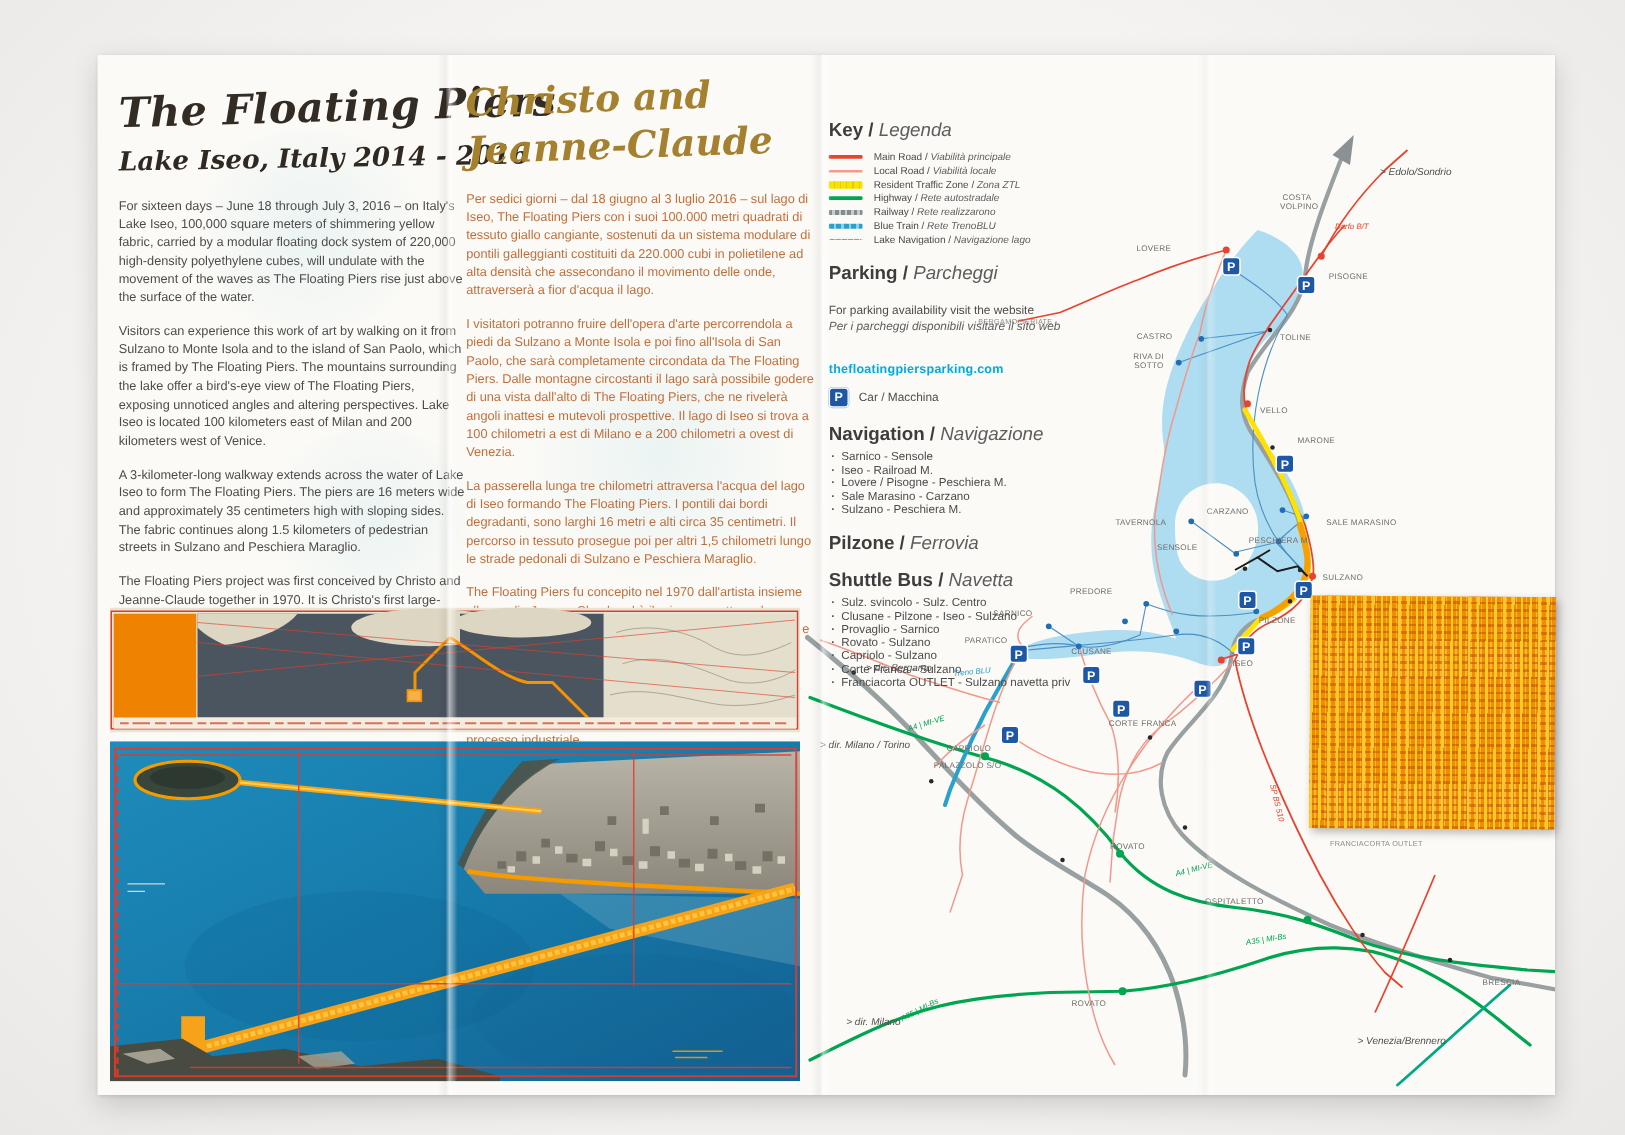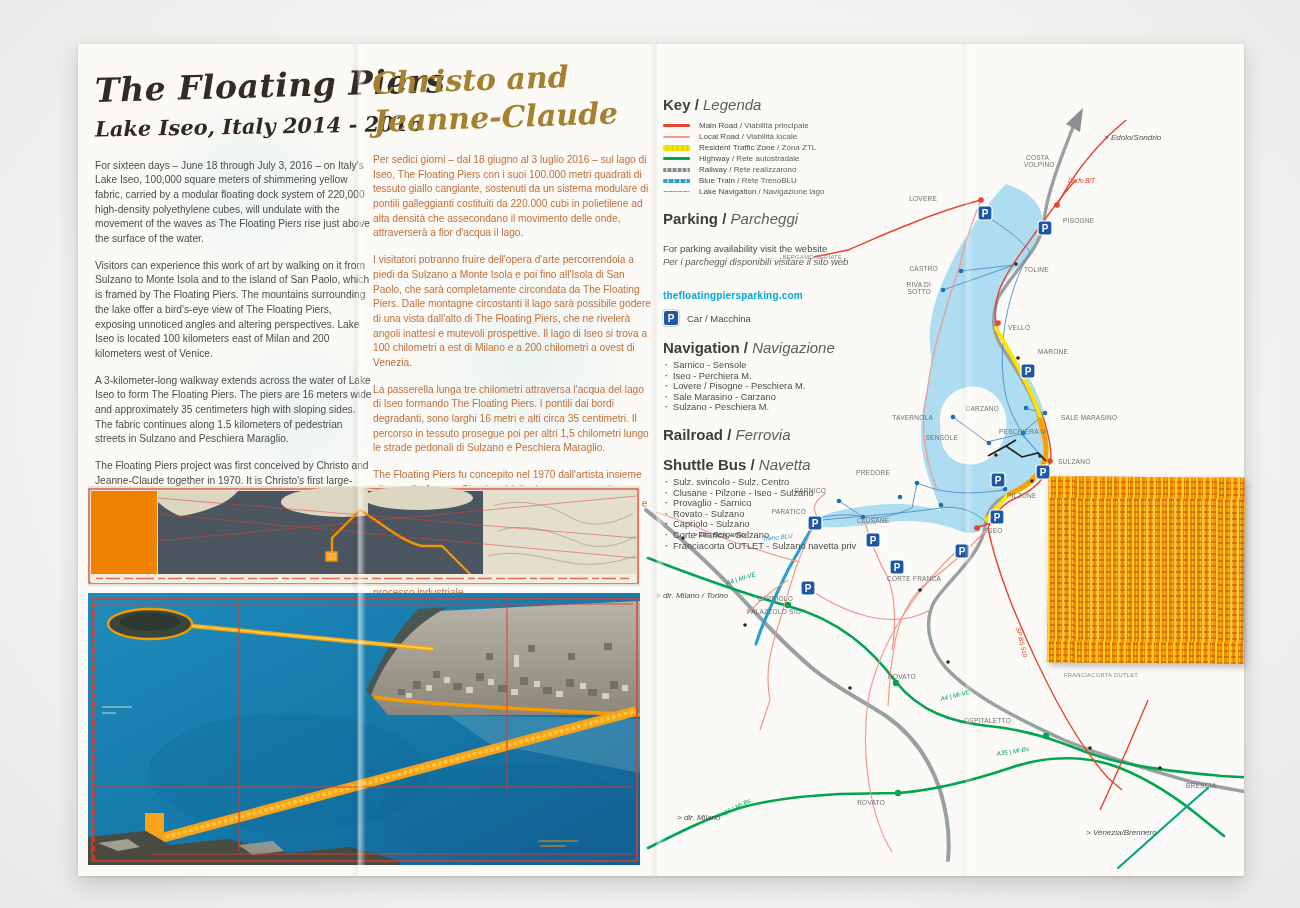--- a/index.html
+++ b/index.html
@@ -40,21 +40,21 @@
   .body-it{margin-top:18px;color:#c06f3c;font-size:10.2px;line-height:1.44;}
   
   #panel-right{left:585px;top:30px;width:340px;}
   .tm-title{font-size:15px;color:#3a3a3a;font-weight:bold;}
   .tm-title .it{font-weight:normal;font-style:italic;color:#5b5b5b;}
   .sec-h{font-size:15px;font-weight:bold;color:#3d3d3d;margin-top:13px;}
   .sec-h .it{font-weight:normal;font-style:italic;color:#5d5d5d;}
   #key-head{margin-top:22px;}
   .legend{margin-top:7px;}
   .lg-row{display:flex;align-items:center;height:11px;font-size:8px;color:#4a4a4a;}
-  .lg-row .it{color:#606060;text-align:center;}
+  .lg-row .it{font-style:italic;color:#606060;text-align:center;}
   .sw{width:27px;margin-right:9px;flex:0 0 auto;border-radius:1px;}
   .sw-main{height:3px;background:#e8432e;}
   .sw-local{height:2px;background:#f49a8c;}
   .sw-ztl{height:6px;background:repeating-linear-gradient(90deg,#f6e400 0 4px,#ddcf08 4px 5px);}
   .sw-hwy{height:3px;background:#00a551;}
   .sw-rail{height:4px;background:repeating-linear-gradient(90deg,#848b8e 0 3px,#c7cccd 3px 5px);}
   .sw-blu{height:4px;background:repeating-linear-gradient(90deg,#2aa0cc 0 4px,#8ed0e6 4px 6px);}
   .sw-nav{height:0;border-top:1.5px dashed #74a6ca;}
   .pk-line{font-size:9.5px;color:#4c4c4c;margin-top:16px;}
   .pk-line.it{font-style:italic;color:#5d5d5d;margin-top:2px;}
@@ -388,28 +388,28 @@
     <div class="car-row">
       <span class="p-badge">P</span>
       <span>Car / Macchina</span>
     </div>
 
     <div class="sec-h">
       <span>Navigation / </span><span class="it">Navigazione</span>
     </div>
     <div class="blist">
         <div>Sarnico - Sensole</div>
-        <div>Iseo - Perchiera M.</div>
+        <div>Iseo - Railroad M.</div>
         <div>Lovere / Pisogne - Peschiera M.</div>
         <div>Sale Marasino - Carzano</div>
         <div>Sulzano - Peschiera M.</div>
       </div>
 
     <div class="sec-h">
-      <span>Railroad / </span><span class="it">Ferrovia</span>
+      <span>Pilzone / </span><span class="it">Ferrovia</span>
     </div>
 
     <div class="sec-h">
       <span>Shuttle Bus / </span><span class="it">Navetta</span>
     </div>
     <div class="blist">
         <div>Sulz. svincolo - Sulz. Centro</div>
         <div>Clusane - Pilzone - Iseo - Sulzano</div>
         <div>Provaglio - Sarnico</div>
         <div>Rovato - Sulzano</div>

